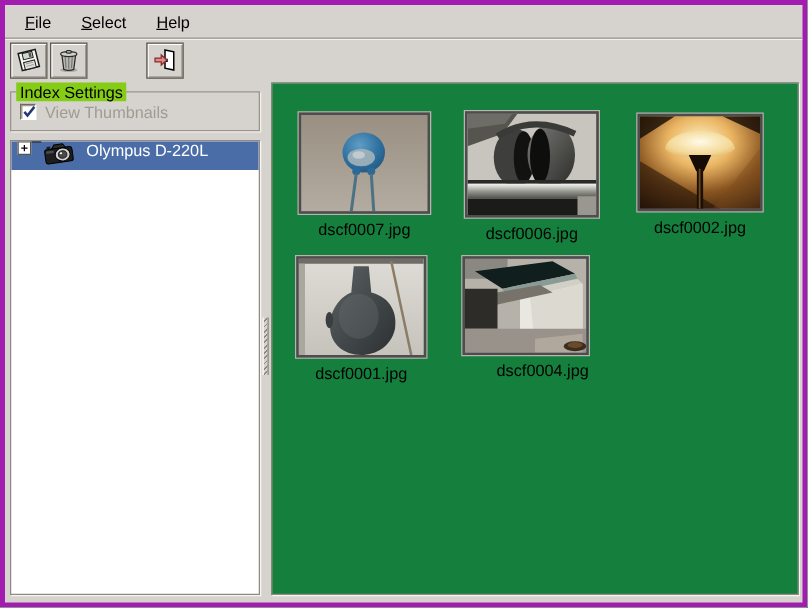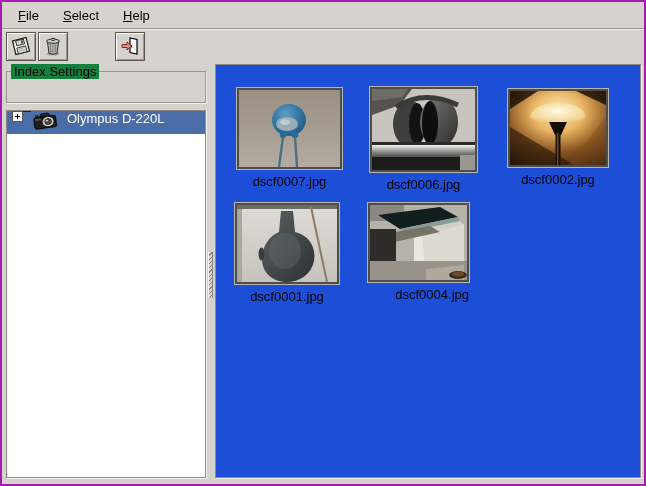--- a/index.html
+++ b/index.html
@@ -1,19 +1,19 @@
 <!DOCTYPE html>
 <html><head>
 <meta charset="utf-8">
 <style>
   * { margin:0; padding:0; box-sizing:border-box; }
   html,body { width:646px; height:486px; }
   body { font-family:"Liberation Sans","DejaVu Sans",sans-serif; background:#d6d3ce; }
 
-  .window { width:646px; height:486px; border:2px solid #a21caf; background:#d6d3ce;
+  .window { width:646px; height:486px; border:4px solid #a21caf; background:#d6d3ce;
             display:flex; flex-direction:column; overflow:hidden; }
 
   
   .menubar { height:27px; display:flex; align-items:center; padding-left:4px;
              border-bottom:1px solid #9a968d; box-shadow:0 1px 0 #f2f0ec; flex:0 0 auto; }
   .menu-item { padding:4px 12px; font-size:13px; color:#000; cursor:default; }
   .menu-item u { text-decoration:underline; }
 
   
   .toolbar { height:34px; display:flex; align-items:center; padding:2px 0 2px 4px; flex:0 0 auto; }
@@ -24,21 +24,21 @@
   .tb-btn.exit { margin-left:45px; }
   .tb-btn svg { display:block; }
 
   
   .content { flex:1 1 auto; display:flex; padding:1px 3px 6px 4px; min-height:0; }
 
   .sidebar { width:200px; display:flex; flex-direction:column; min-height:0; }
 
   .frame { position:relative; border:1px solid #99958c; box-shadow:1px 1px 0 #f4f2ee;
            margin-top:7px; height:32px; }
-  .frame-title { position:absolute; top:-8px; left:4px; background:#15803d;
+  .frame-title { position:absolute; top:-8px; left:4px; background:#84cc16;
                  padding:0 3px; font-size:13px; color:#000; }
   .check-row { display:flex; align-items:center; padding:8px 0 0 7px; }
   .checkbox { width:13px; height:13px; background:#fff; border:1px solid;
               border-color:#6f6b63 #fff #fff #6f6b63;
               box-shadow:inset 1px 1px 0 #9e9a91; position:relative; cursor:pointer; }
   .checkbox svg { position:absolute; left:1px; top:0; }
   .check-label { margin-left:7px; font-size:13px; color:#9e9b92; }
 
   .treeview { flex:1 1 auto; margin-top:7px; background:#fff;
               border:1px solid #8f8b83; box-shadow:1px 1px 0 #f6f5f2; overflow:hidden; }
@@ -50,21 +50,21 @@
   .expander::after  { content:""; position:absolute; left:4px; top:2px; width:1px; height:5px; background:#000; }
   .tree-line { width:8px; height:1px; background:#1c1c1c; flex:0 0 auto; }
   .tree-cam { margin-left:1px; flex:0 0 auto; }
   .tree-label { margin-left:8px; font-size:13px; }
 
   .splitter { width:9px; display:flex; justify-content:center; flex:0 0 auto; }
   .grip { width:5px; height:46px; margin-top:188px;
           background:repeating-linear-gradient(135deg,#d6d3ce 0px,#d6d3ce 2px,#8d897f 2px,#8d897f 3px);
           border-left:1px solid #fbfaf8; border-right:1px solid #8d897f; cursor:col-resize; }
 
-  .main { flex:1 1 auto; background:#1d4ed8; border:1px solid #8f8b83;
+  .main { flex:1 1 auto; background:#15803d; border:1px solid #8f8b83;
           box-shadow:1px 1px 0 #f6f5f2; position:relative; overflow:hidden; }
 
   .thumb-item { position:absolute; display:flex; flex-direction:column; align-items:center; cursor:pointer; }
   .thumb-img { border:2px solid #4d4d4d; box-shadow:0 0 0 1px #b8b5ae; background:#888; font-size:0; }
   .thumb-cap { margin-top:5px; font-size:13px; color:#000; white-space:nowrap; }
 </style>
 </head>
 <body>
 
 <div class="window">
@@ -112,20 +112,28 @@
         </svg>
       </span>
     </div>
   </div>
 
   <div class="content">
 
     <div class="sidebar">
       <div class="frame">
         <span class="frame-title">Index Settings</span>
+        <div class="check-row">
+          <span class="checkbox">
+            <svg width="11" height="11" viewBox="0 0 11 11">
+              <path d="M1.5 5.5 L4 8.5 L9.5 1.5" fill="none" stroke="#243a78" stroke-width="2"></path>
+            </svg>
+          </span>
+          <span class="check-label">View Thumbnails</span>
+        </div>
       </div>
 
       <div class="treeview">
         <div class="tree-row">
           <span class="expander"></span>
           <span class="tree-line"></span>
           <span class="tree-cam">
             <svg width="27" height="19" viewBox="0 0 27 19">
               <g transform="rotate(-8 13 10)">
                 <rect x="2" y="5.5" width="22" height="11.5" rx="2" fill="#1e1e1e" stroke="#000" stroke-width="0.8"></rect>

